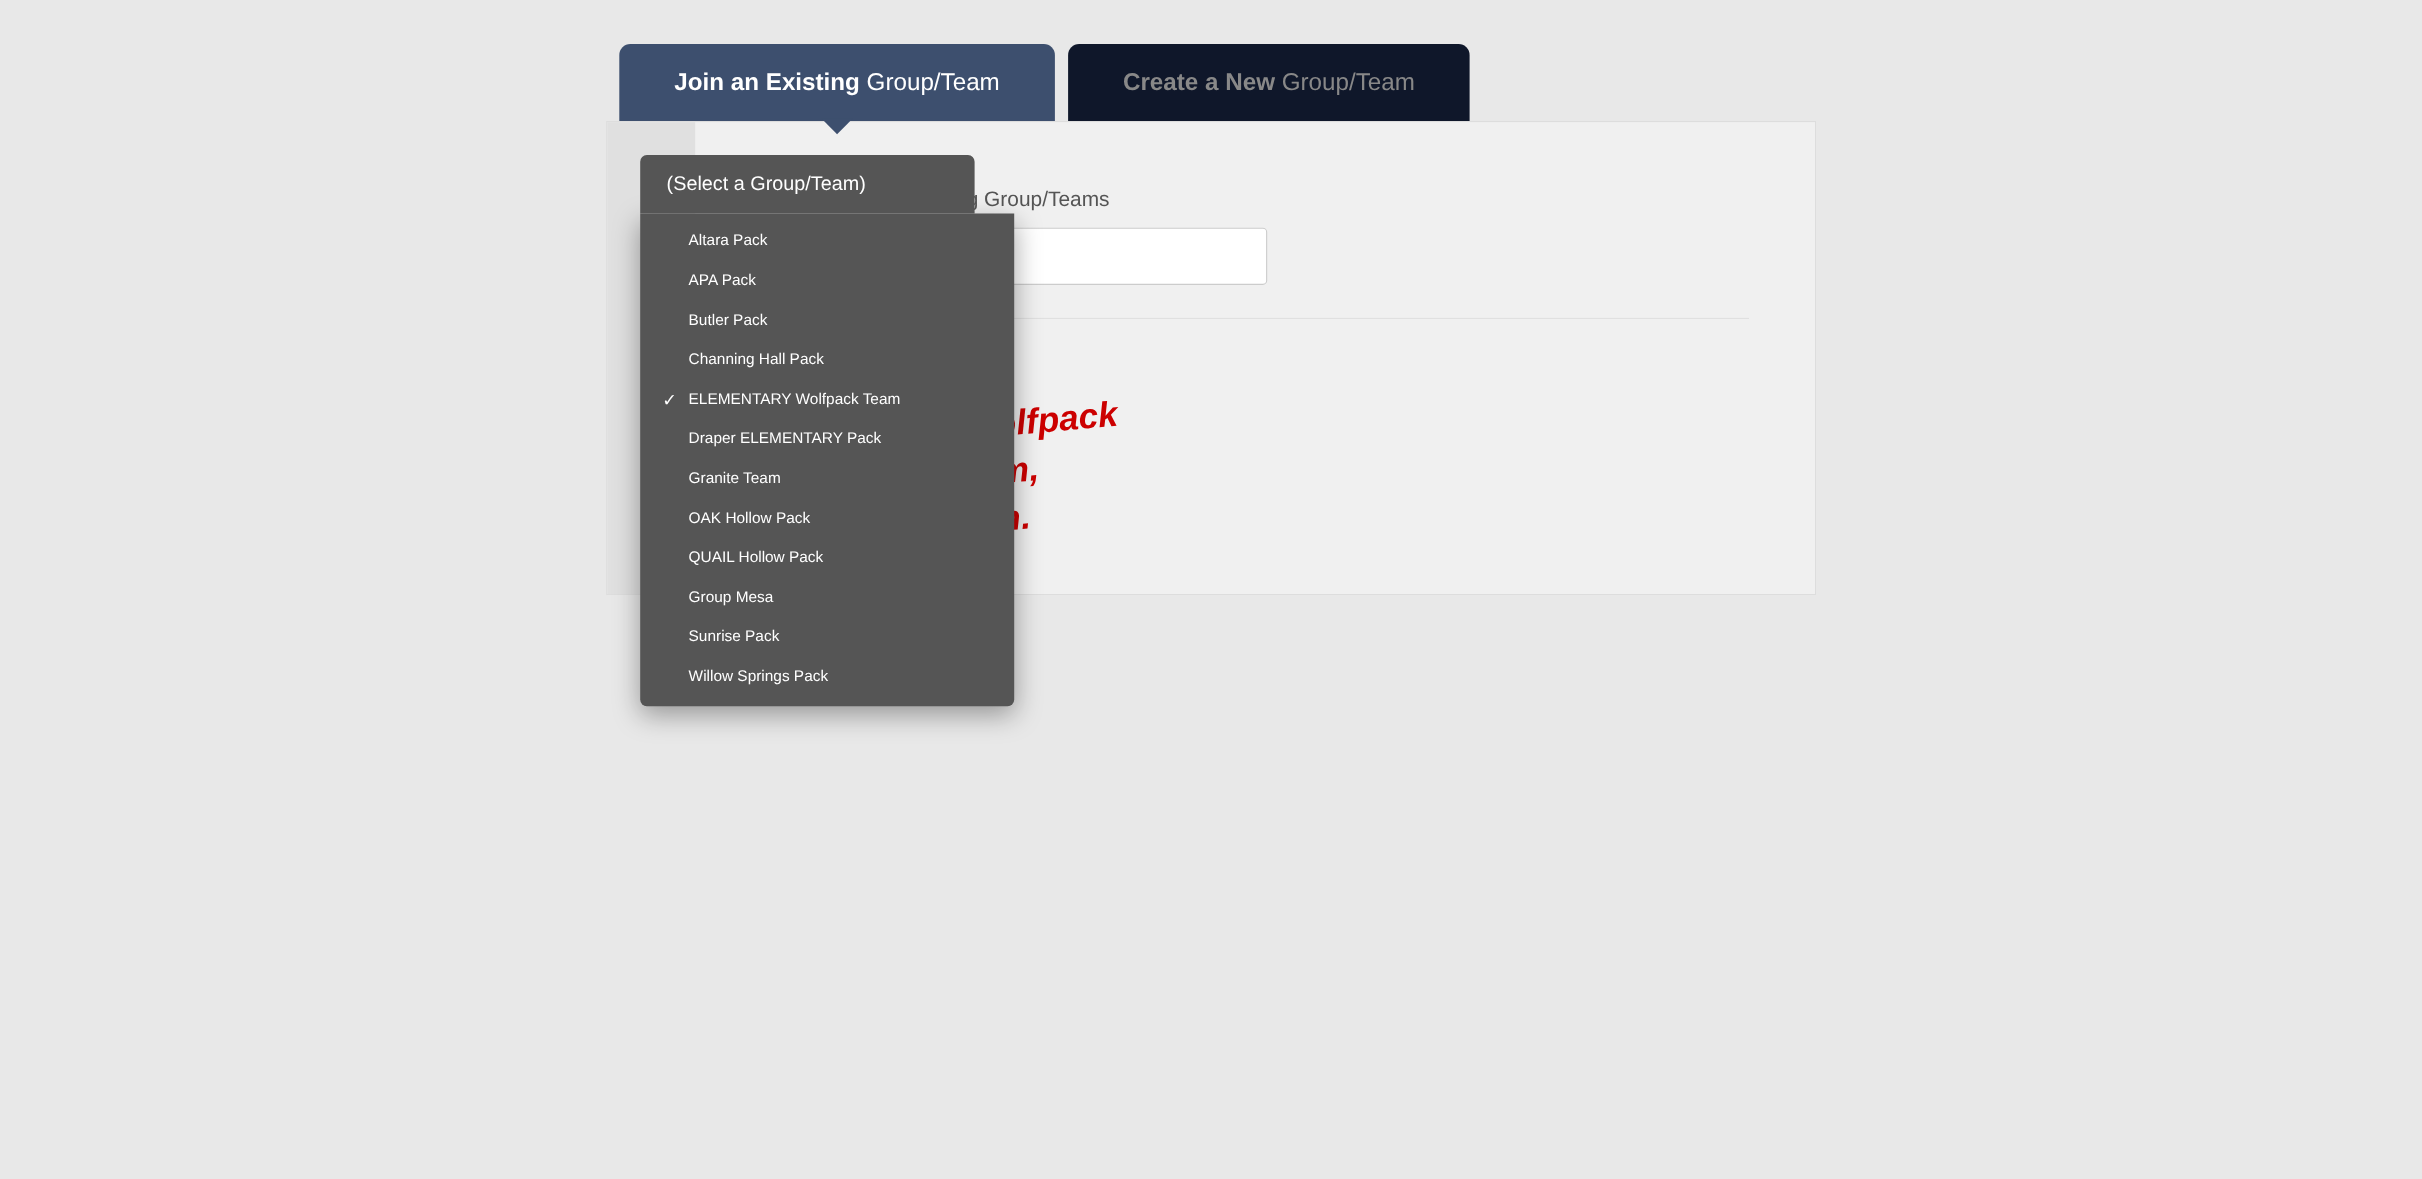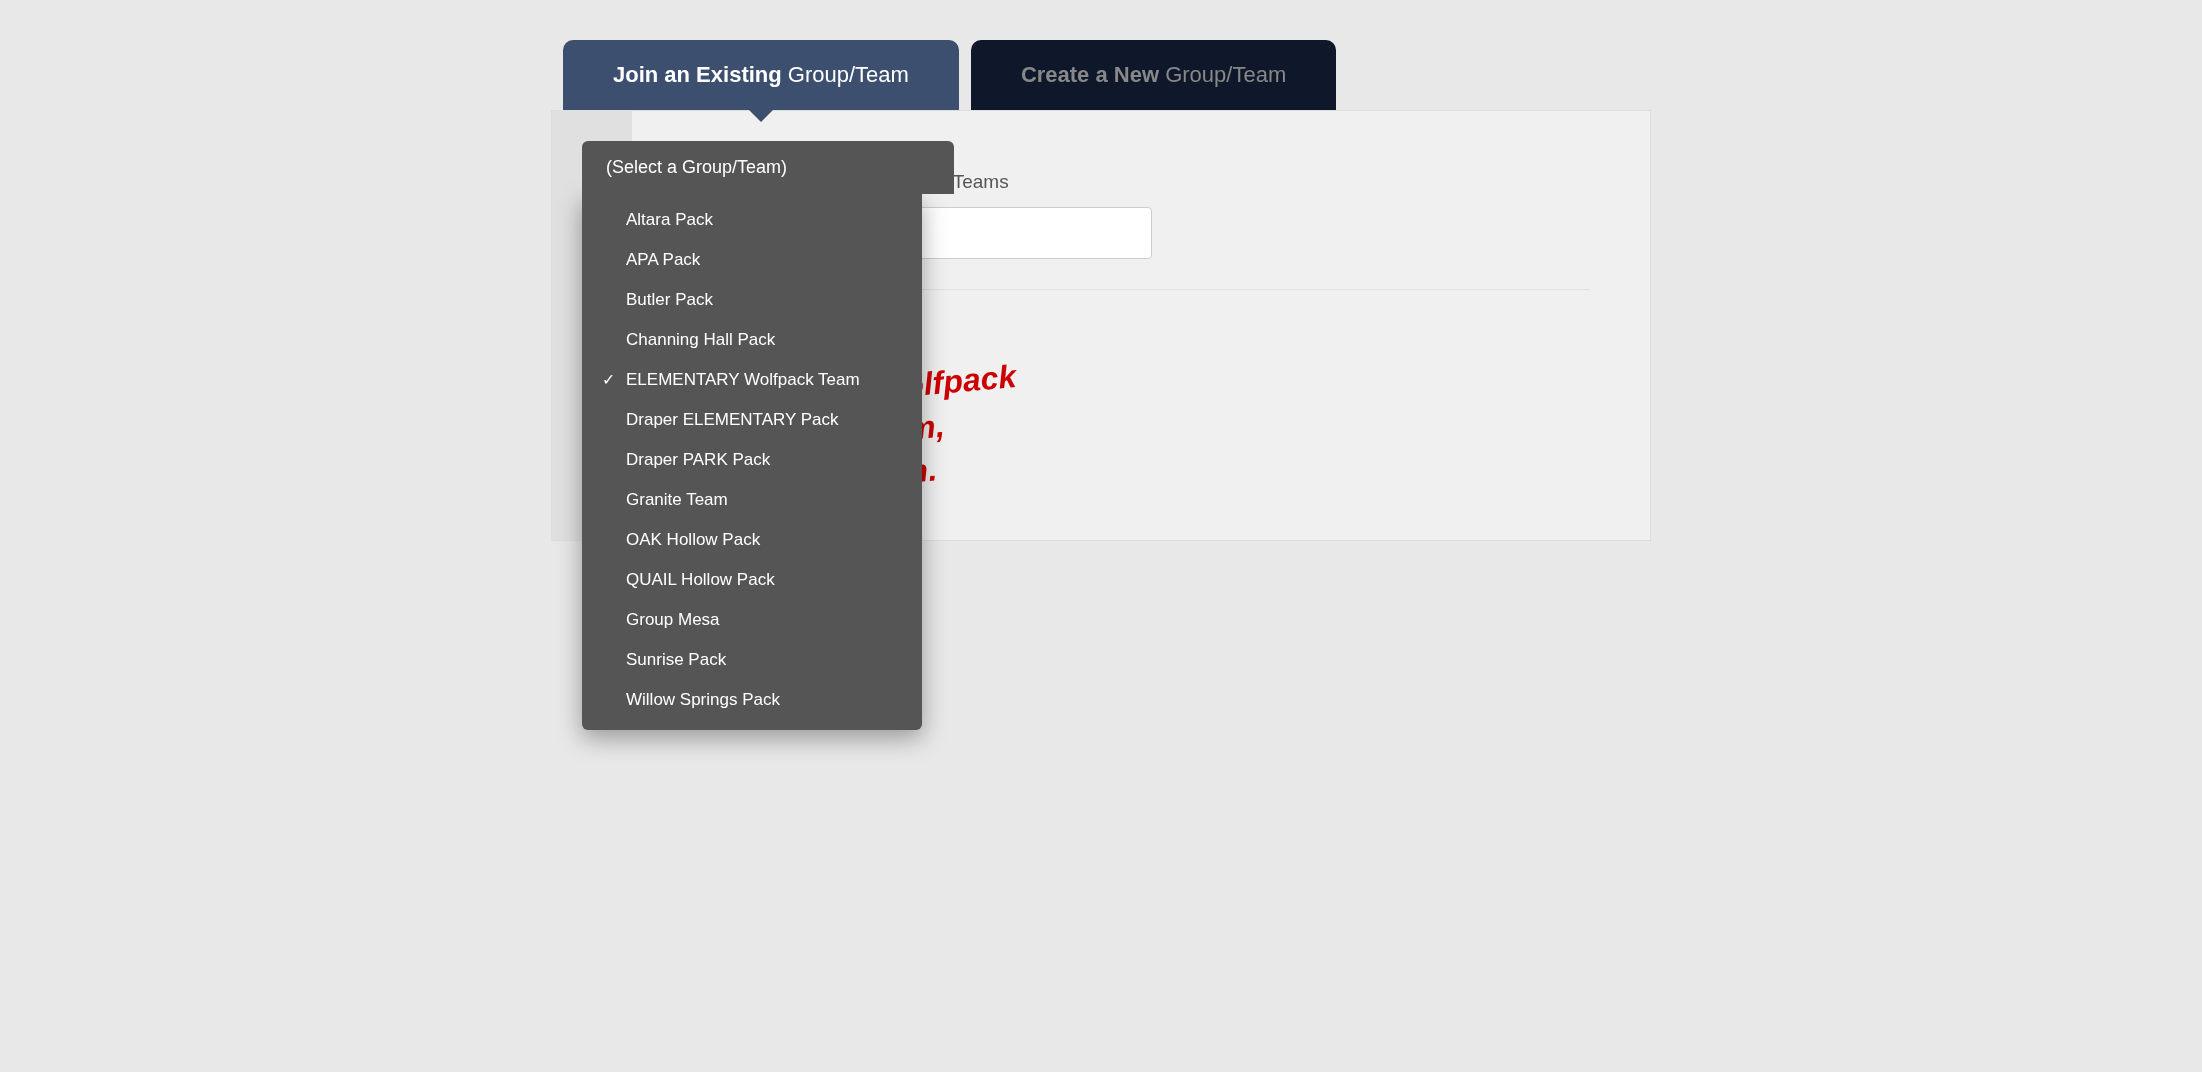--- a/index.html
+++ b/index.html
@@ -119,21 +119,21 @@
     }
 
     .dropdown-trigger {
       background: #555;
       color: white;
       border: none;
       padding: 16px 24px;
       font-size: 18px;
       cursor: pointer;
       border-radius: 6px 6px 0 0;
-      width: 372px;
+      width: 304px;
       text-align: left;
     }
 
     .dropdown-menu {
       background: #555;
       color: white;
       width: 340px;
       border-radius: 0 0 6px 6px;
       padding: 6px 0 10px 0;
       box-shadow: 0 8px 24px rgba(0,0,0,0.35);
@@ -141,21 +141,21 @@
 
     .dropdown-group-label {
       color: #aaa;
       font-size: 17px;
       padding: 8px 24px 6px 24px;
       font-weight: 400;
     }
 
     .dropdown-item {
       padding: 10px 24px 10px 44px;
-      font-size: 17px;
+      font-size: 14px;
       color: #fff;
       cursor: pointer;
       position: relative;
       white-space: nowrap;
     }
 
     .dropdown-item.selected::before {
       content: '✓';
       position: absolute;
       left: 20px;
@@ -201,21 +201,20 @@
     
     <div class="dropdown-container">
       <button class="dropdown-trigger">(Select a Group/Team)</button>
       <div class="dropdown-menu">
         <div class="dropdown-item">Altara Pack</div>
         <div class="dropdown-item">APA Pack</div>
         <div class="dropdown-item">Butler Pack</div>
         <div class="dropdown-item">Channing Hall Pack</div>
         <div class="dropdown-item selected">ELEMENTARY Wolfpack Team</div>
         <div class="dropdown-item">Draper ELEMENTARY Pack</div>
-        <div class="dropdown-item">Draper PARK Pack</div>
         <div class="dropdown-item">Granite Team</div>
         <div class="dropdown-item">OAK Hollow Pack</div>
         <div class="dropdown-item">QUAIL Hollow Pack</div>
         <div class="dropdown-item">Group Mesa</div>
         <div class="dropdown-item">Sunrise Pack</div>
         <div class="dropdown-item">Willow Springs Pack</div>
       </div>
     </div>
 
     

